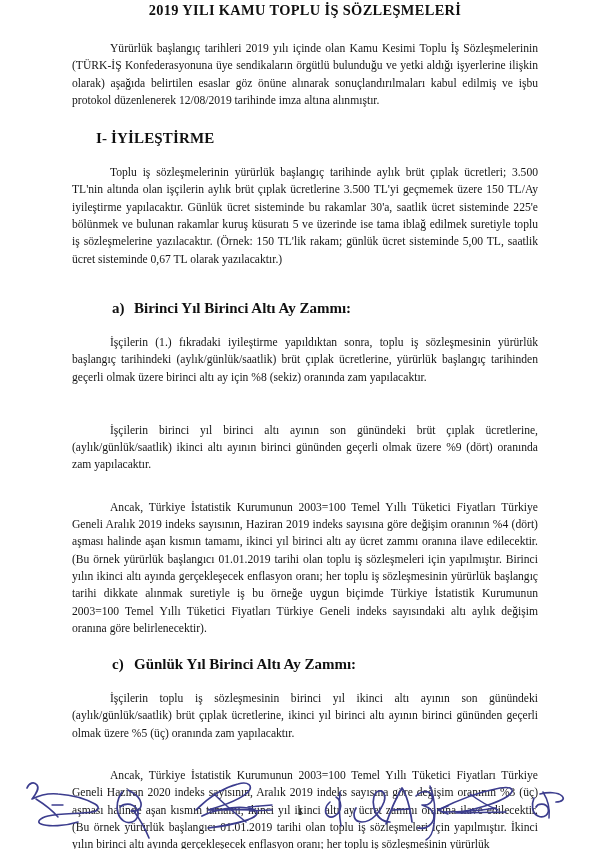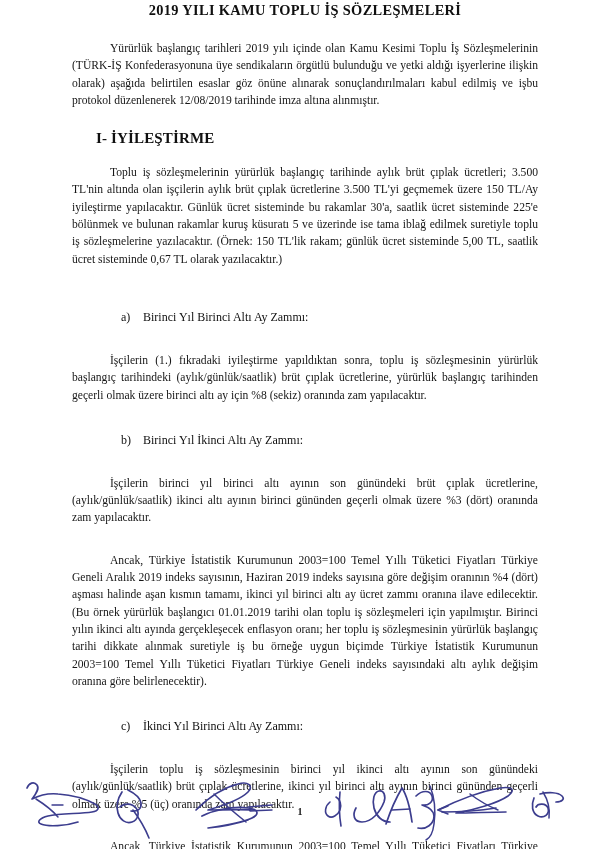--- a/index.html
+++ b/index.html
@@ -58,24 +58,24 @@
   .sec-heading {
     font-size: 15px;
     font-weight: bold;
     line-height: 17px;
     margin: 0;
     padding-left: 30px;
     letter-spacing: 0.15px;
     color: #101010;
   }
   .sub-heading {
-    font-size: 12px;
-    font-weight: normal;
+    font-size: 15px;
+    font-weight: bold;
     line-height: 17px;
-    margin: 9px;
+    margin: 0;
     padding-left: 46px;
     color: #101010;
     white-space: nowrap;
   }
   .sub-heading .marker {
     display: inline-block;
     width: 22px;
   }
   
   .page-number {
@@ -138,36 +138,33 @@
     <div class="sub-heading">
       <span class="marker">a)</span><span>Birinci Yıl Birinci Altı Ay Zammı:</span>
     </div>
 
     <div class="gap-sm"></div>
 
     <p class="para">İşçilerin (1.) fıkradaki iyileştirme yapıldıktan sonra, toplu iş sözleşmesinin yürürlük başlangıç tarihindeki (aylık/günlük/saatlik) brüt çıplak ücretlerine, yürürlük başlangıç tarihinden geçerli olmak üzere birinci altı ay için %8 (sekiz)  oranında zam yapılacaktır.</p>
 
     <div class="gap-md"></div>
 
+
+    <div class="gap-sm"></div>
+
+    <p class="para">İşçilerin birinci yıl birinci altı ayının son günündeki brüt çıplak ücretlerine, (aylık/günlük/saatlik) ikinci altı ayının birinci gününden geçerli olmak üzere %9 (dört) oranında zam yapılacaktır.</p>
+
+    <div class="gap-md"></div>
+
+    <p class="para">Ancak, Türkiye İstatistik Kurumunun 2003=100 Temel Yıllı Tüketici Fiyatları Türkiye Geneli Aralık 2019 indeks sayısının, Haziran 2019 indeks sayısına göre değişim oranının %4 (dört)  aşması halinde aşan kısmın tamamı, ikinci yıl birinci altı ay ücret zammı oranına ilave edilecektir. (Bu örnek yürürlük başlangıcı 01.01.2019 tarihi olan toplu iş sözleşmeleri için yapılmıştır. Birinci yılın ikinci altı ayında gerçekleşecek enflasyon oranı; her toplu iş sözleşmesinin yürürlük başlangıç tarihi dikkate alınmak suretiyle iş bu örneğe uygun biçimde Türkiye İstatistik Kurumunun 2003=100 Temel Yıllı Tüketici Fiyatları Türkiye Geneli indeks sayısındaki altı aylık değişim oranına göre belirlenecektir).</p>
+
+    <div class="gap-md"></div>
+
     <div class="sub-heading">
-      <span class="marker">b)</span><span>Birinci Yıl İkinci Altı Ay Zammı:</span>
-    </div>
-
-    <div class="gap-sm"></div>
-
-    <p class="para">İşçilerin birinci yıl birinci altı ayının son günündeki brüt çıplak ücretlerine, (aylık/günlük/saatlik) ikinci altı ayının birinci gününden geçerli olmak üzere %3 (dört) oranında zam yapılacaktır.</p>
-
-    <div class="gap-md"></div>
-
-    <p class="para">Ancak, Türkiye İstatistik Kurumunun 2003=100 Temel Yıllı Tüketici Fiyatları Türkiye Geneli Aralık 2019 indeks sayısının, Haziran 2019 indeks sayısına göre değişim oranının %4 (dört)  aşması halinde aşan kısmın tamamı, ikinci yıl birinci altı ay ücret zammı oranına ilave edilecektir. (Bu örnek yürürlük başlangıcı 01.01.2019 tarihi olan toplu iş sözleşmeleri için yapılmıştır. Birinci yılın ikinci altı ayında gerçekleşecek enflasyon oranı; her toplu iş sözleşmesinin yürürlük başlangıç tarihi dikkate alınmak suretiyle iş bu örneğe uygun biçimde Türkiye İstatistik Kurumunun 2003=100 Temel Yıllı Tüketici Fiyatları Türkiye Geneli indeks sayısındaki altı aylık değişim oranına göre belirlenecektir).</p>
-
-    <div class="gap-md"></div>
-
-    <div class="sub-heading">
-      <span class="marker">c)</span><span>İkinci Yıl Birinci Altı Ay Zammı:</span>
+      <span class="marker">c)</span><span>Günlük Yıl Birinci Altı Ay Zammı:</span>
     </div>
 
     <div class="gap-sm"></div>
 
     <p class="para">İşçilerin toplu iş sözleşmesinin birinci yıl ikinci altı ayının son günündeki (aylık/günlük/saatlik) brüt çıplak ücretlerine, ikinci yıl birinci altı ayının birinci gününden geçerli olmak üzere  %5 (üç) oranında zam yapılacaktır.</p>
 
     <div class="gap-md"></div>
 
     <p class="para">Ancak, Türkiye İstatistik Kurumunun 2003=100 Temel Yıllı Tüketici Fiyatları Türkiye Geneli Haziran 2020 indeks sayısının, Aralık 2019 indeks sayısına göre değişim oranının %3 (üç) aşması halinde aşan kısmın tamamı, ikinci yıl ikinci altı ay ücret zammı oranına ilave edilecektir. (Bu örnek yürürlük başlangıcı 01.01.2019 tarihi olan toplu iş sözleşmeleri için yapılmıştır. İkinci yılın birinci altı ayında gerçekleşecek enflasyon oranı; her toplu iş sözleşmesinin yürürlük</p>
 

